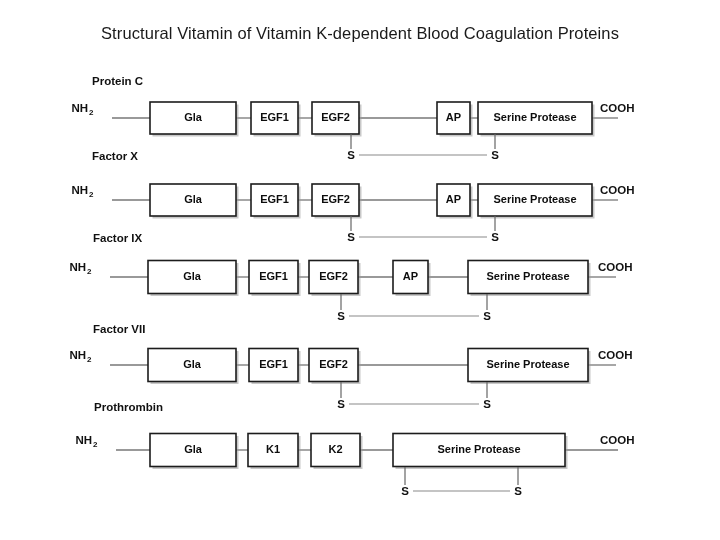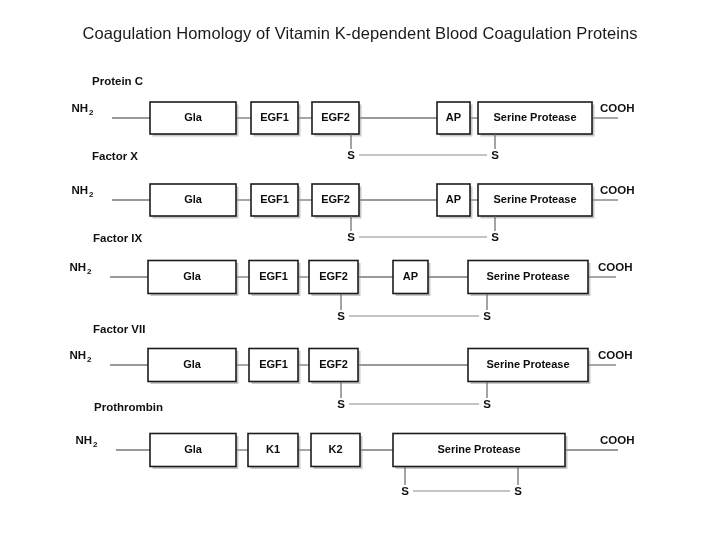--- a/index.html
+++ b/index.html
@@ -95,21 +95,21 @@
   .box-shadow {
     fill: #9a9a9a;
     opacity: 0.55;
   }
 </style>
 </head>
 <body>
 
 <div id="slide">
 
-  <div id="title">Coagulation Homology of Vitamin K-dependent Blood Coagulation Proteins</div>
+  <div id="title">Structural Vitamin of Vitamin K-dependent Blood Coagulation Proteins</div>
 
   <svg id="diagram" viewBox="0 0 720 540">
     <g id="rows">
         <g>
           <text x="92" y="85" class="prot-label">Protein C</text>
           <text x="88" y="112" class="term-label" text-anchor="end">NH</text>
           <text x="89" y="115" class="term-sub">2</text>
           <text x="600" y="112" class="term-label">COOH</text>
           <line x1="112" y1="118" x2="150" y2="118" class="backbone"></line>
           <line x1="236" y1="118" x2="251" y2="118" class="backbone"></line>

